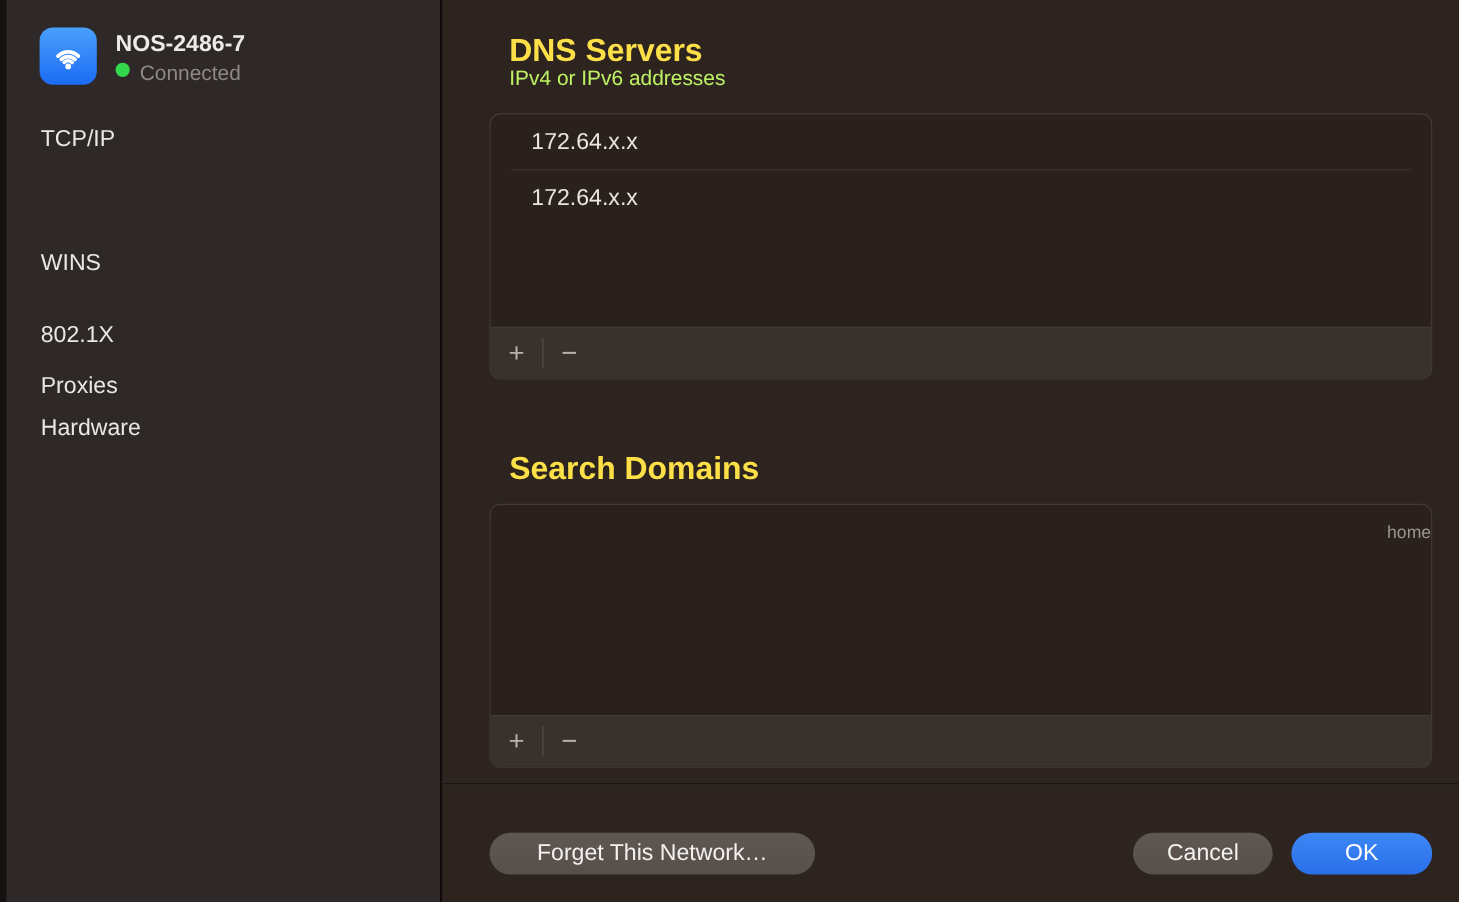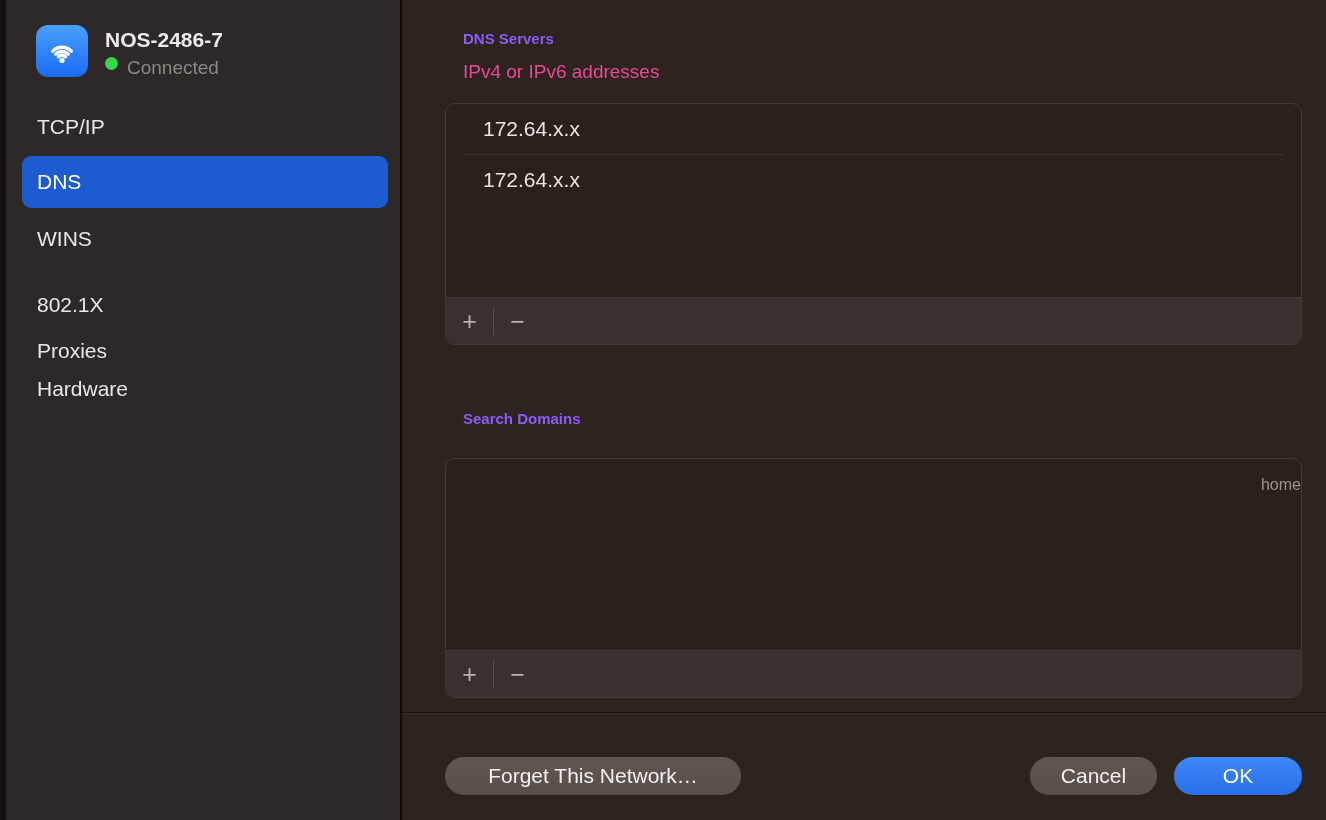--- a/index.html
+++ b/index.html
@@ -22,22 +22,22 @@
   .net-name{font-size:21px;font-weight:600;color:#edebe9;line-height:24px;margin-top:3px;}
   .net-status{display:flex;align-items:flex-start;gap:9px;margin-top:5px;}
   .status-dot{width:13px;height:13px;border-radius:50%;background:#32d74b;}
   .status-text{font-size:19px;color:#8e8884;}
   .nav-item{position:absolute;left:16px;width:351px;height:52px;line-height:52px;
     padding-left:15px;border-radius:9px;font-size:21px;color:#e9e7e5;cursor:default;}
   .nav-item.selected{background:#1d5bd1;color:#ffffff;}
 
   
   .main{position:absolute;left:402px;top:0;width:924px;height:820px;background:#2d2420;}
-  .section-title{position:absolute;left:61px;font-size:15px;font-weight:700;color:#8b5cf6;}
-  .section-subtitle{position:absolute;left:61px;font-size:19px;color:#ec4899;}
+  .section-title{position:absolute;left:61px;font-size:29px;font-weight:700;color:#fde047;}
+  .section-subtitle{position:absolute;left:61px;font-size:19px;color:#bef264;}
 
   .list-box{position:absolute;left:43px;width:857px;box-sizing:border-box;
     background:#2a201c;border:1px solid #453b34;border-radius:10px;overflow:hidden;}
   .box-dns{top:103px;height:242px;}
   .box-search{top:458px;height:240px;}
   .list-row{height:50px;line-height:50px;font-size:21px;color:#e9e5e2;padding-left:37px;}
   .row-divider{height:1px;background:rgba(255,255,255,0.08);margin:0 18px;}
   .placeholder-row{color:#9b948f;padding-left:21px;height:52px;line-height:52px;text-align:right;}
   .box-footer{position:absolute;left:0;right:0;bottom:0;height:46px;background:#39312d;
     border-top:1px solid rgba(255,255,255,0.05);display:flex;align-items:center;}
@@ -76,21 +76,20 @@
     <div>
       <div class="net-name">NOS-2486-7</div>
       <div class="net-status">
         <span class="status-dot"></span>
         <span class="status-text">Connected</span>
       </div>
     </div>
   </div>
 
   <div class="nav-item" style="top:101px">TCP/IP</div>
-  <div class="nav-item selected" style="top:156px">DNS</div>
   <div class="nav-item" style="top:213px">WINS</div>
   <div class="nav-item" style="top:279px">802.1X</div>
   <div class="nav-item" style="top:325px">Proxies</div>
   <div class="nav-item" style="top:363px">Hardware</div>
 </div>
 
 <div class="main">
 
   <div class="section-title" style="top:30px">DNS Servers</div>
   <div class="section-subtitle" style="top:61px">IPv4 or IPv6 addresses</div>

